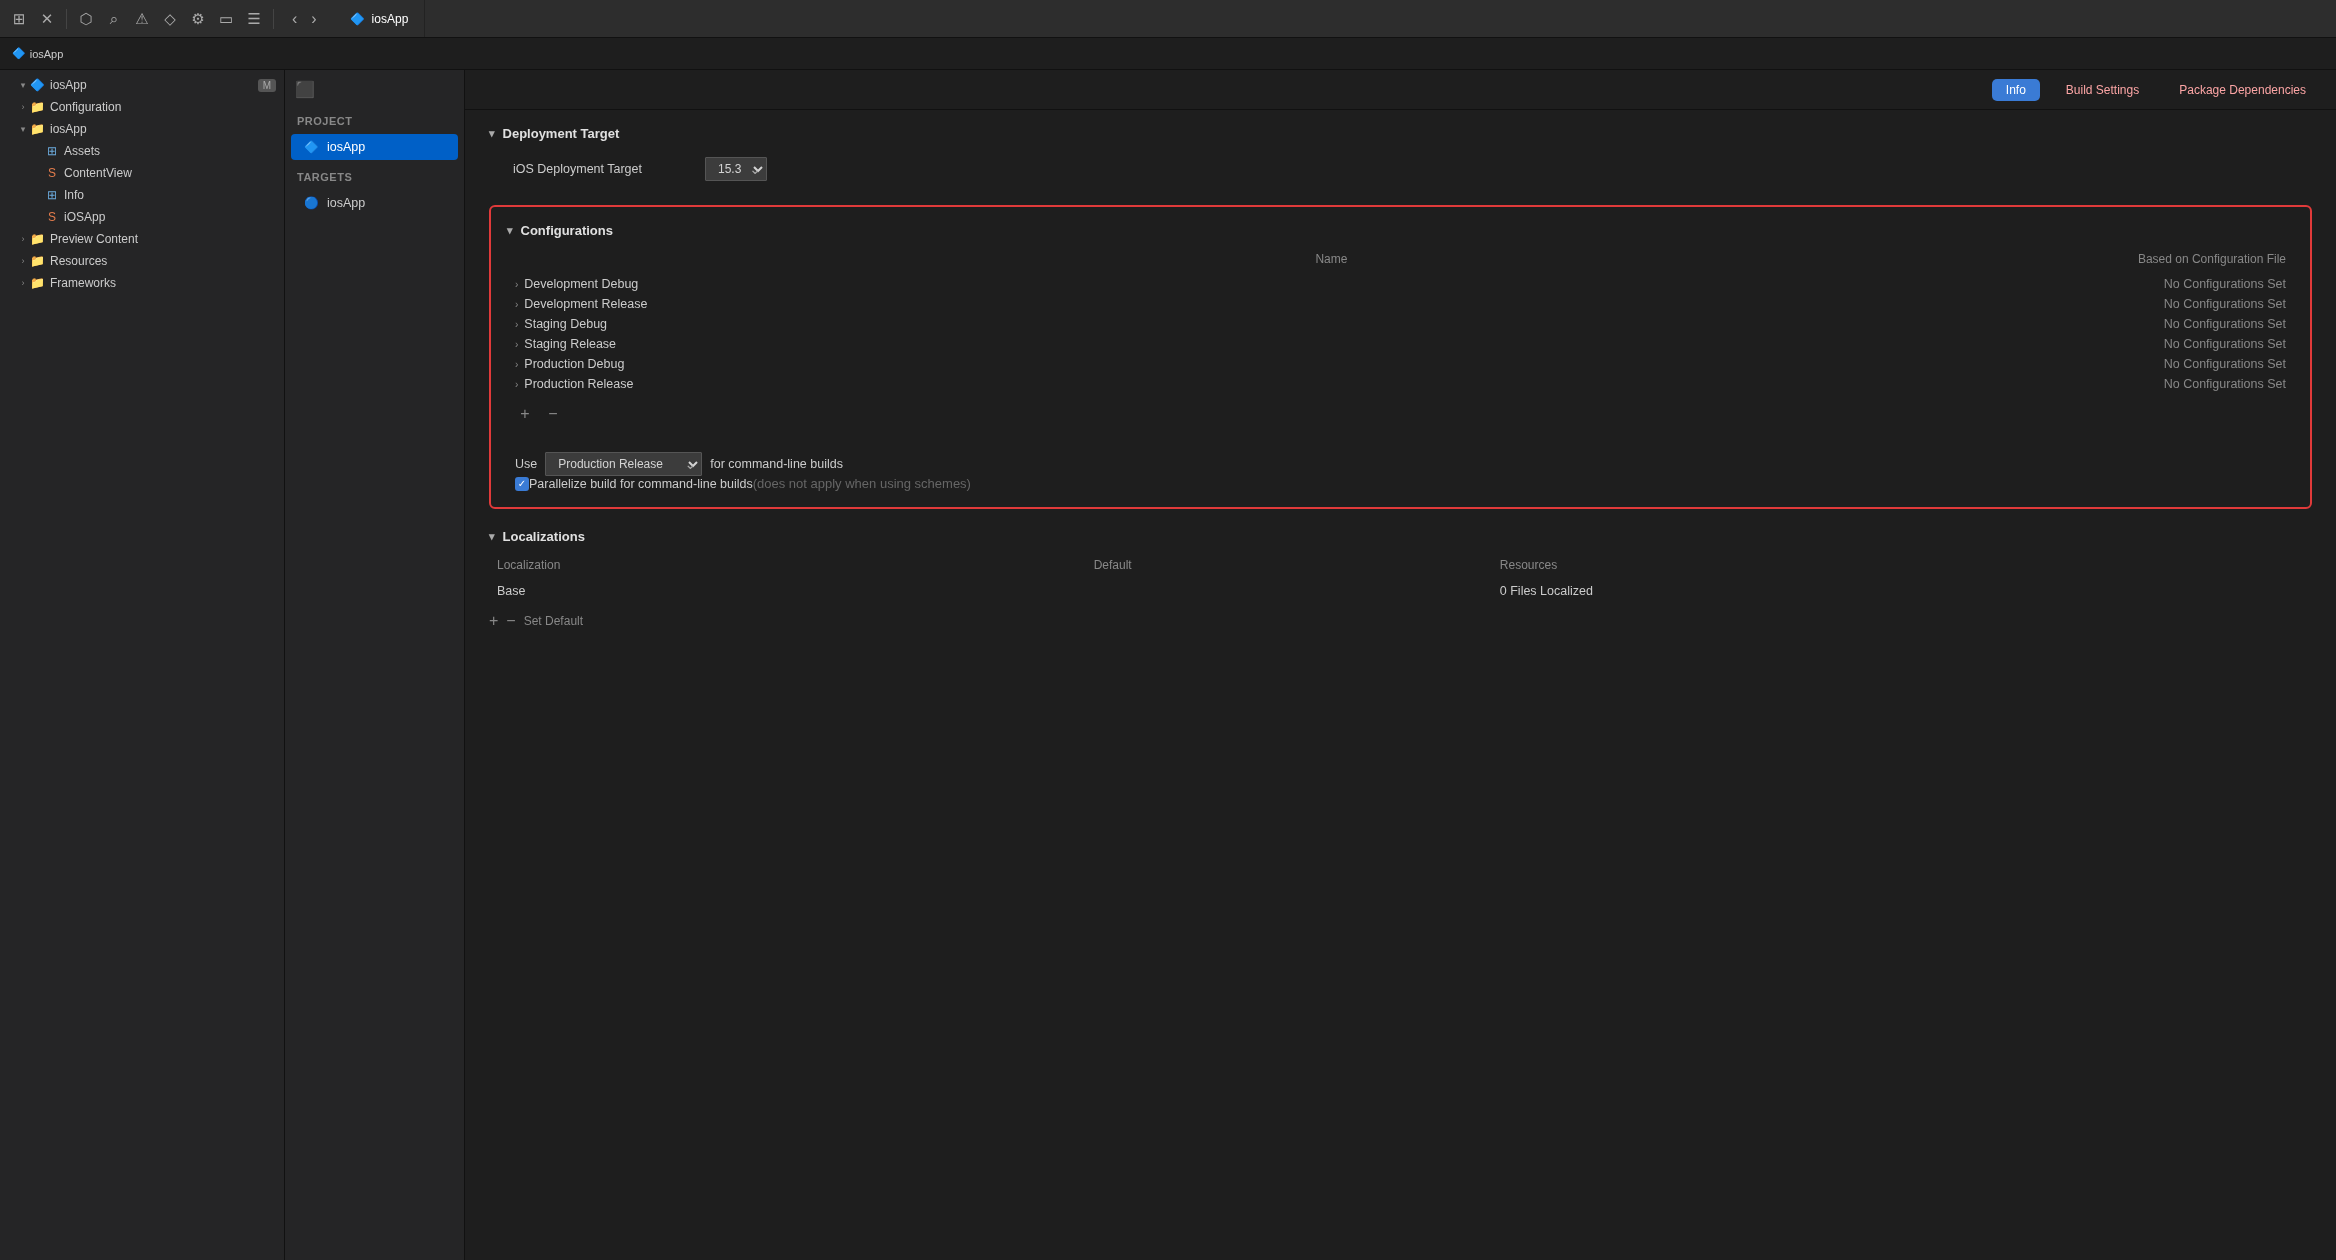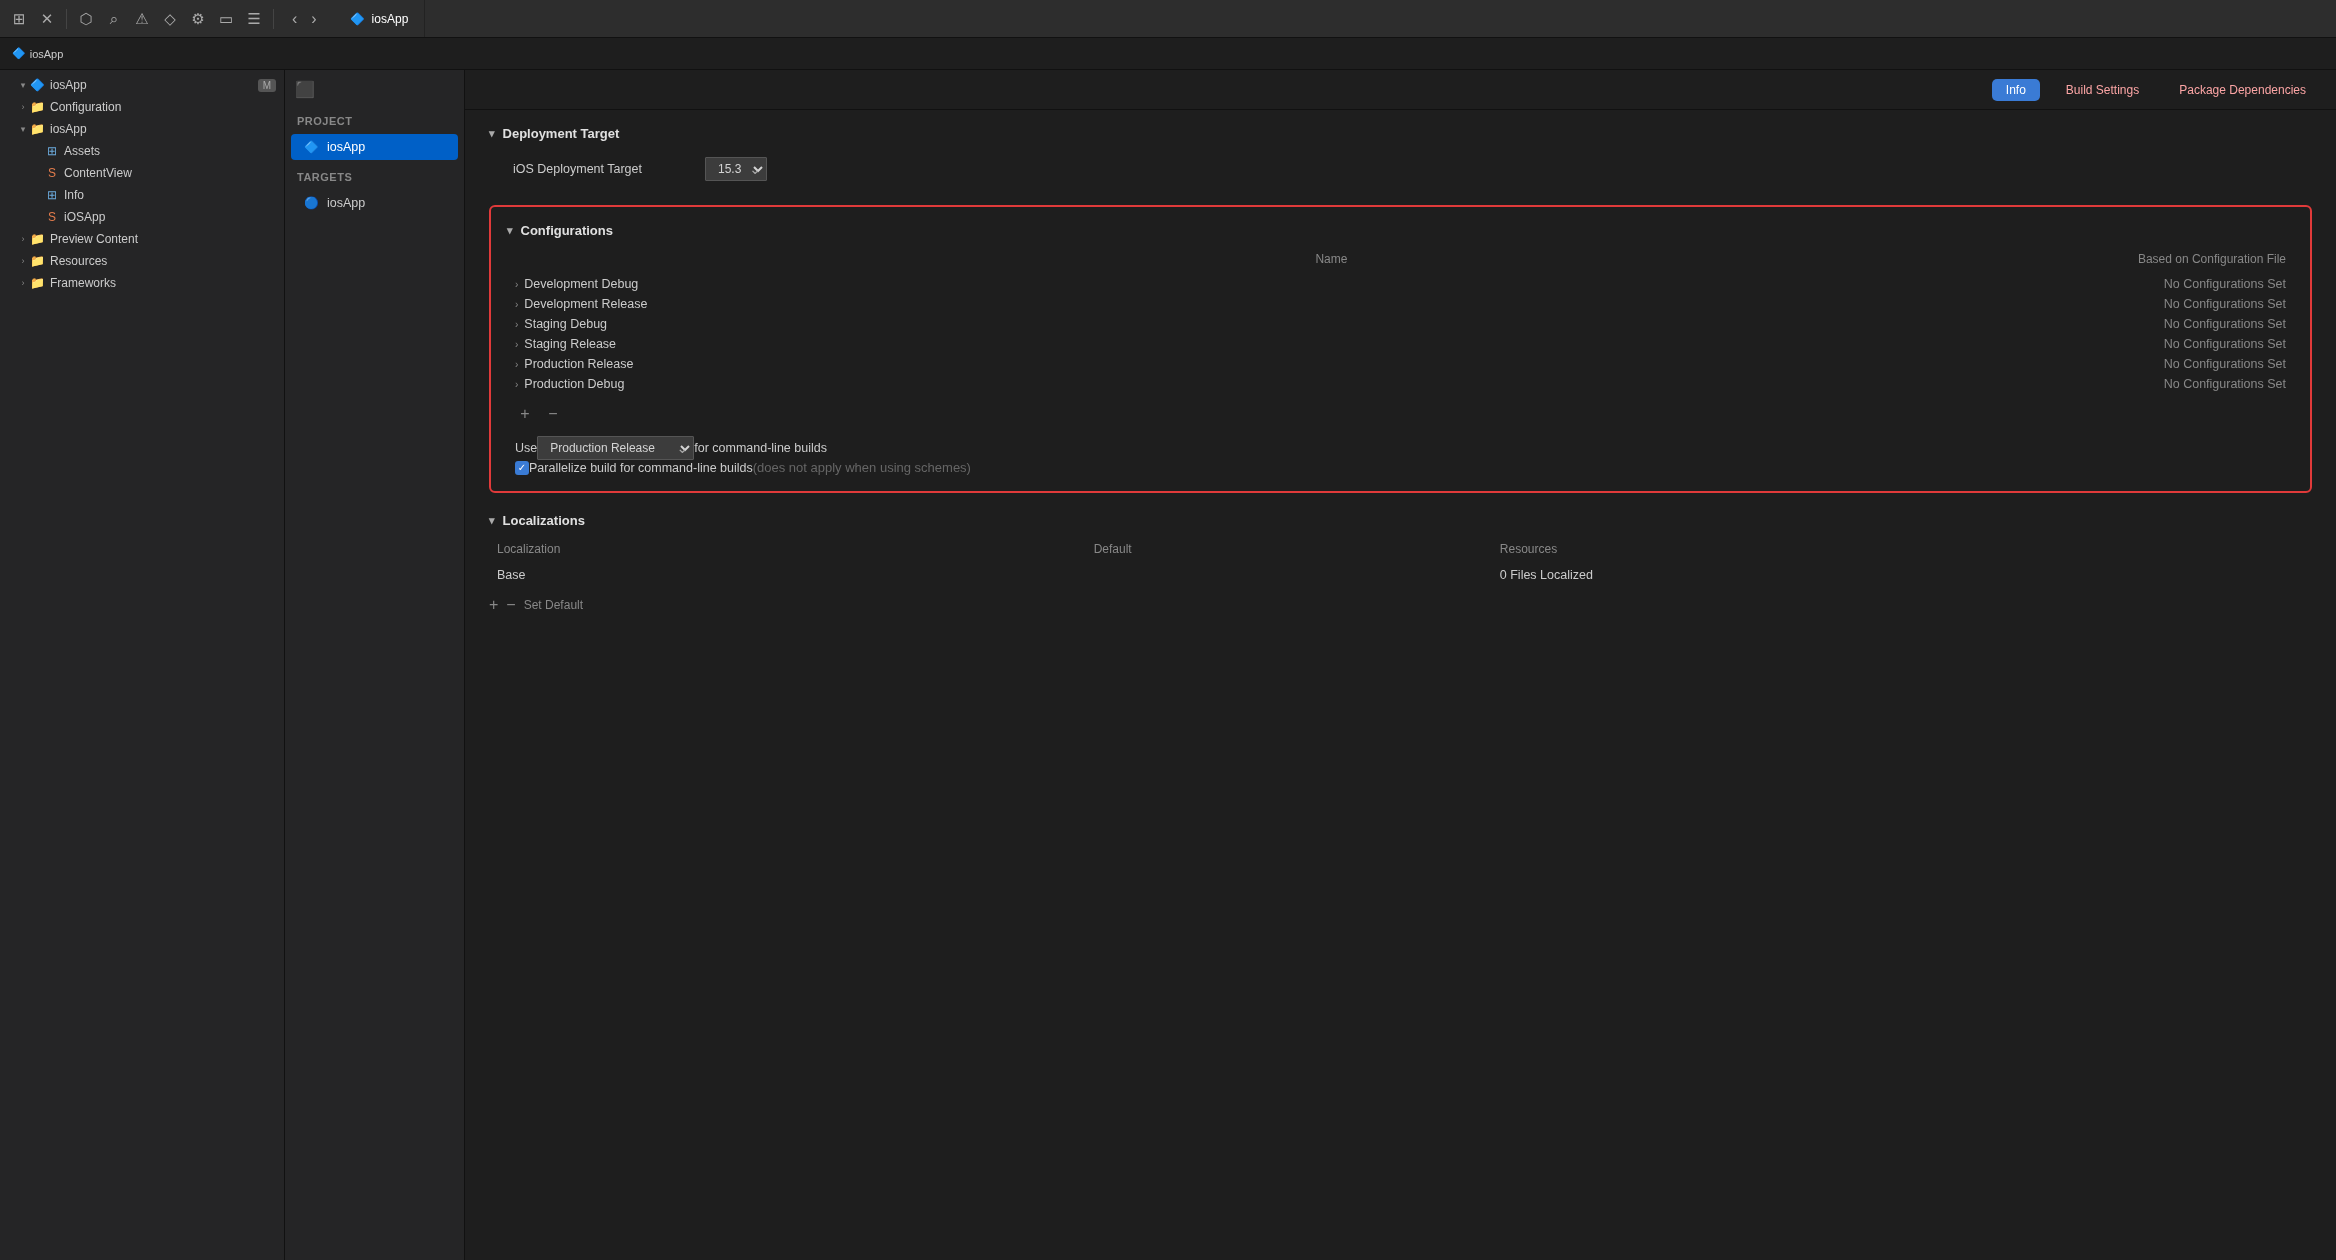--- a/index.html
+++ b/index.html
@@ -237,22 +237,22 @@
     .config-actions {
       display: flex; align-items: center; gap: 8px;
       margin-top: 10px; padding: 0 8px;
     }
     .config-actions button {
       background: none; border: none; color: #888;
       font-size: 16px; cursor: pointer; width: 20px; height: 20px;
       display: flex; align-items: center; justify-content: center;
     }
     .config-use-row {
-      display: flex; align-items: center; gap: 0;
-      margin-top: 12px; padding: 0 8px;
+      display: flex; align-items: center; gap: 8px;
+      margin-top: 28px; padding: 0 8px;
       font-size: 12.5px; color: #ccc;
     }
     .config-parallelize {
       display: flex; align-items: center; 
       padding: 0 8px;
       font-size: 12.5px; color: #ccc;
     }
     .config-parallelize .hint { color: #666; font-size: 13px; }
     .checkbox-blue {
       width: 14px; height: 14px;
@@ -476,27 +476,27 @@
       <td>No Configurations Set</td>
     </tr>
               <tr>
       <td>
         <span style="color:#888; font-size:10px; margin-right:6px;">›</span>Staging Release
       </td>
       <td>No Configurations Set</td>
     </tr>
               <tr>
       <td>
-        <span style="color:#888; font-size:10px; margin-right:6px;">›</span>Production Release
+        <span style="color:#888; font-size:10px; margin-right:6px;">›</span>Production Debug
       </td>
       <td>No Configurations Set</td>
     </tr>
               <tr>
       <td>
-        <span style="color:#888; font-size:10px; margin-right:6px;">›</span>Production Debug
+        <span style="color:#888; font-size:10px; margin-right:6px;">›</span>Production Release
       </td>
       <td>No Configurations Set</td>
     </tr>
             </tbody>
         </table>
         <div class="config-actions">
           <button>+</button>
           <button>−</button>
         </div>
         <div class="config-use-row">

